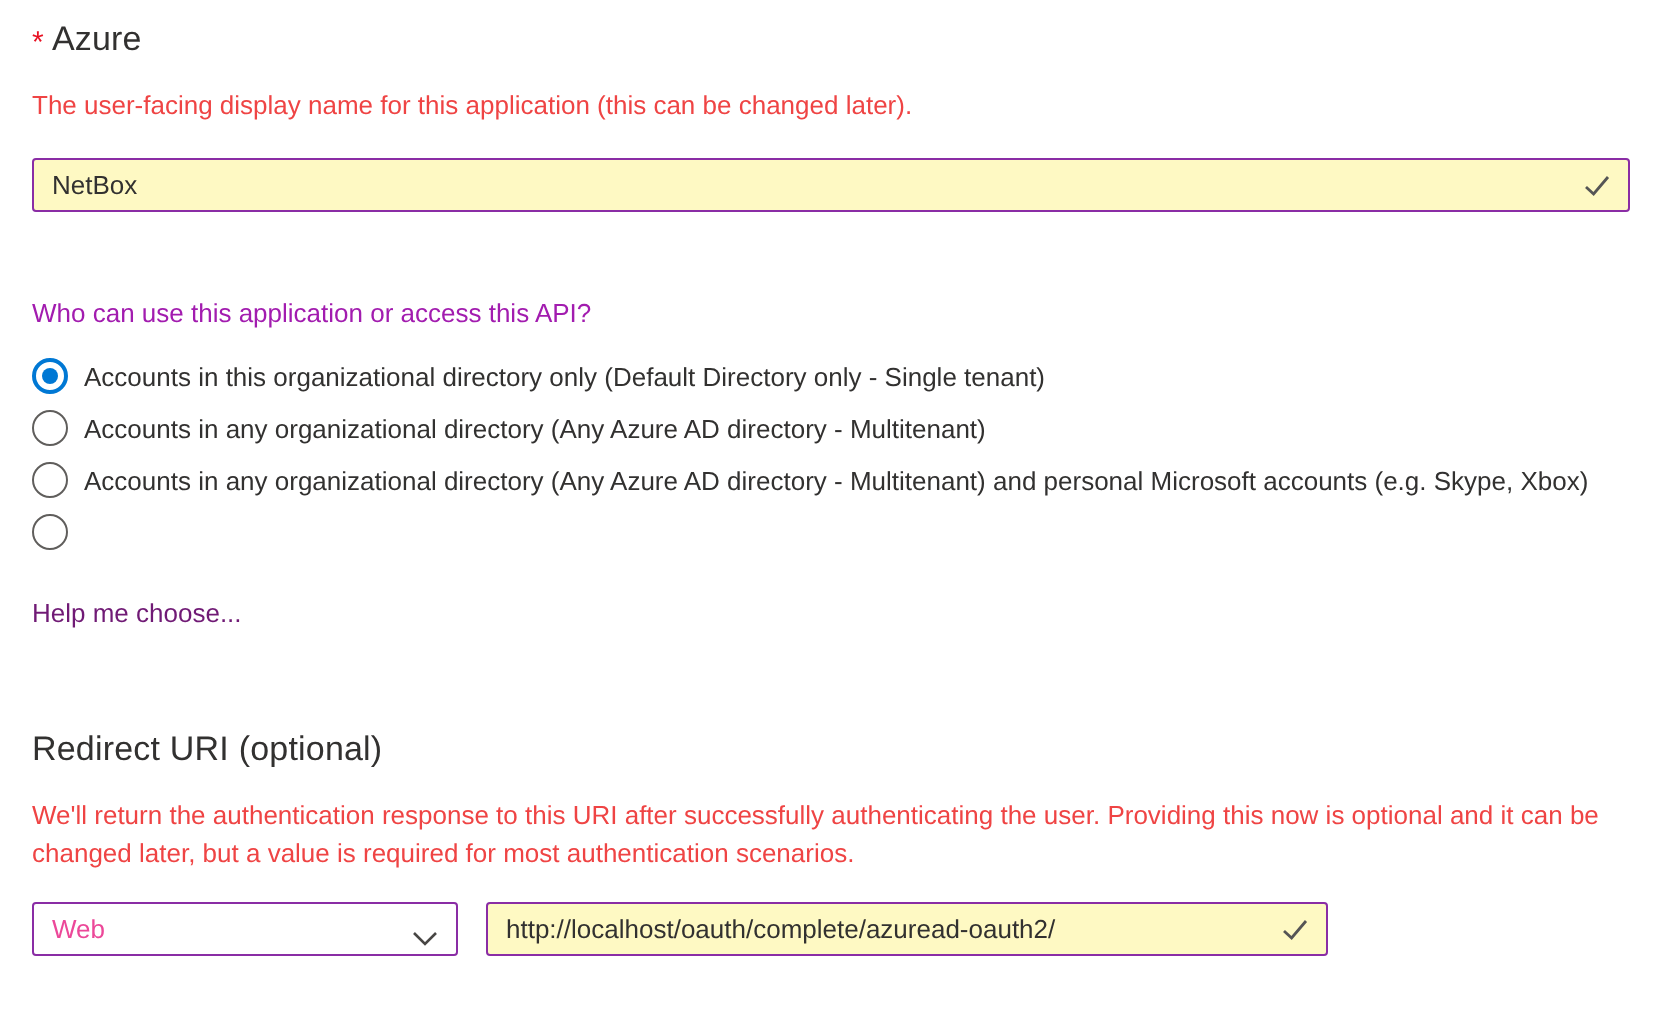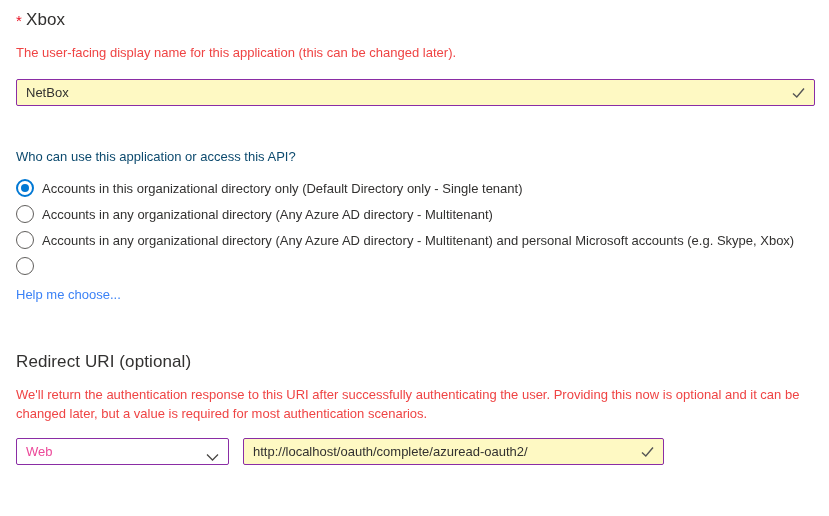--- a/index.html
+++ b/index.html
@@ -54,21 +54,21 @@
   }
   .valid-check {
     position: absolute;
     right: 9px;
     top: 6px;
     width: 15px;
     height: 15px;
     pointer-events: none;
   }
   
-  .question { margin: 21px 0 0 0; font-size: 13px; color: #0c4a6e; }
+  .question { margin: 21px 0 0 0; font-size: 13px; color: #a21caf; }
   .radio-list { margin-top: 11px; }
   .radio-row {
     display: flex;
     align-items: center;
     height: 26px;
     cursor: pointer;
   }
   .radio {
     flex: 0 0 auto;
     width: 18px;
@@ -87,23 +87,23 @@
     position: absolute;
     left: 50%; top: 50%;
     width: 8px; height: 8px;
     margin: -4px 0 0 -4px;
     border-radius: 50%;
     background: #0078d4;
   }
   .radio-label { font-size: 13px; color: #323130; white-space: nowrap; }
   .help-link {
     display: inline-block;
-    margin-top: 8px;
+    margin-top: 20px;
     font-size: 13px;
-    color: #3b82f6;
+    color: #701a75;
     text-decoration: none;
     cursor: pointer;
   }
   
   #account-types-section { margin-top: 43px; }
   #redirect-uri-section  { margin-top: 49px; }
   
   .uri-row {
     display: flex;
     margin-top: 15px;
@@ -137,21 +137,21 @@
     height: 27px;
     margin-top: 0;
   }
 </style>
 </head>
 <body>
 
 <div class="page">
 
   <section id="name-section">
-    <h2 class="section-title"><span class="required">*</span><span>Xbox</span></h2>
+    <h2 class="section-title"><span class="required">*</span><span>Azure</span></h2>
     <p class="desc">The user-facing display name for this application (this can be changed later).</p>
     <div class="input-wrap">
       <input class="text-input" type="text" value="NetBox" style="">
       <span class="valid-check">
         <svg width="15" height="15" viewBox="0 0 15 15">
             <path d="M2 8.5 L5.8 12 L13 3.5" fill="none" stroke="#555555" stroke-width="1.4"></path>
           </svg>
       </span>
     </div>
   </section>

